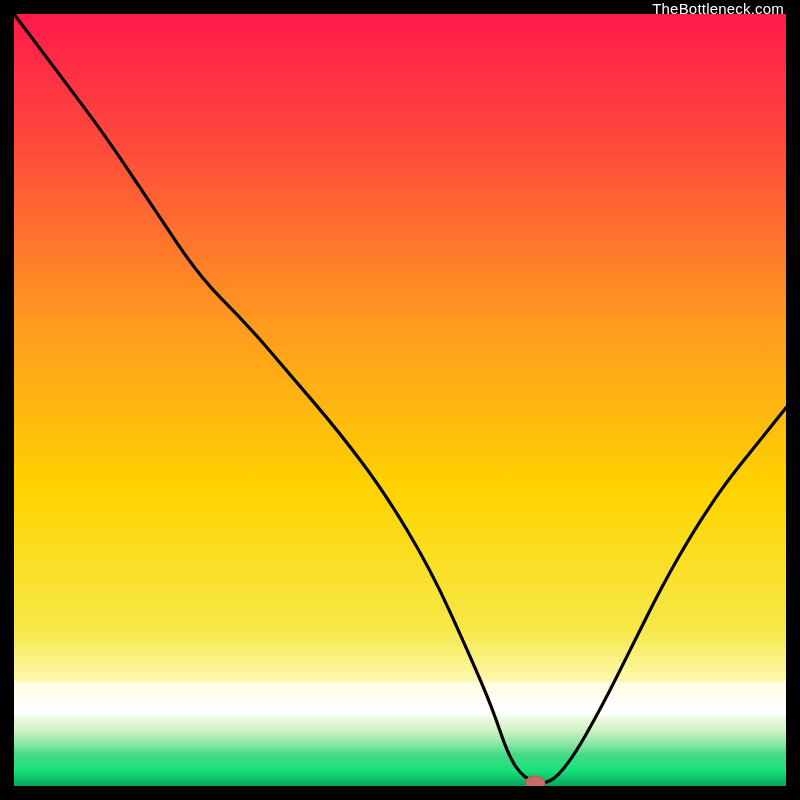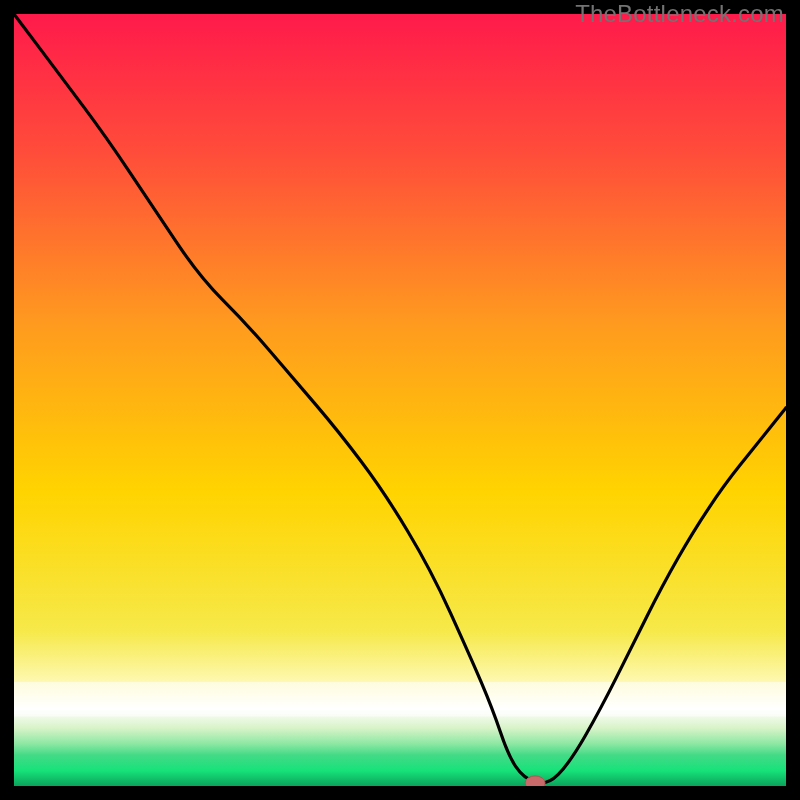--- a/index.html
+++ b/index.html
@@ -22,23 +22,23 @@
     position: absolute;
     left: 14px;
     top: 14px;
     width: 772px;
     height: 772px;
   }
   .attribution {
     position: absolute;
     top: 0px;
     right: 16px;
-    color: #737373;
+    color: #ffffff;
     font-family: Arial, Helvetica, sans-serif;
-    font-size: 24px;
+    font-size: 15px;
     letter-spacing: 0.2px;
     user-select: none;
   }
 </style>
 </head>
 <body>
 
 <div class="frame">
   <svg class="plot" viewBox="0 0 772 772" preserveAspectRatio="none">
     <defs>

